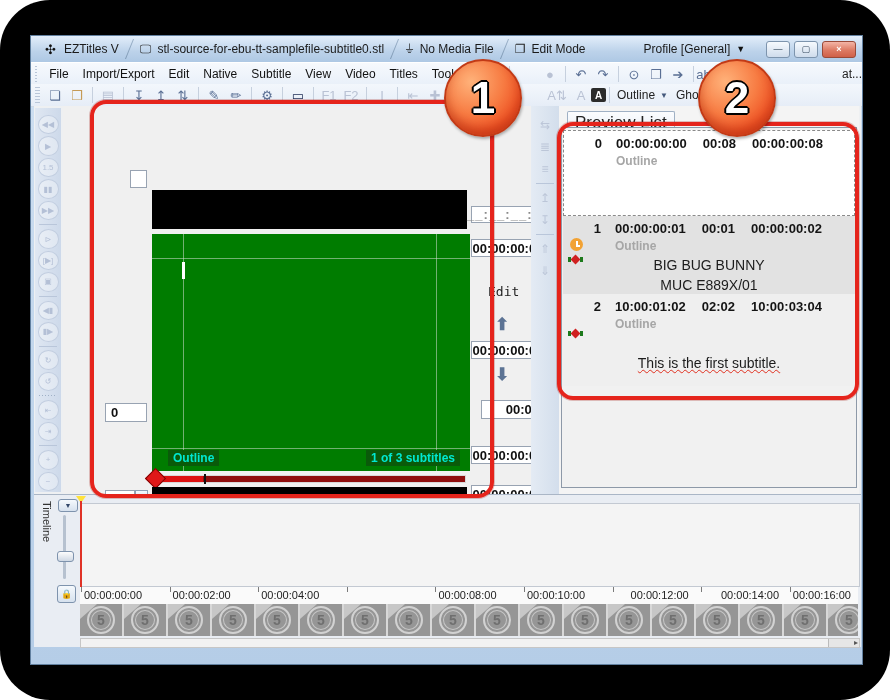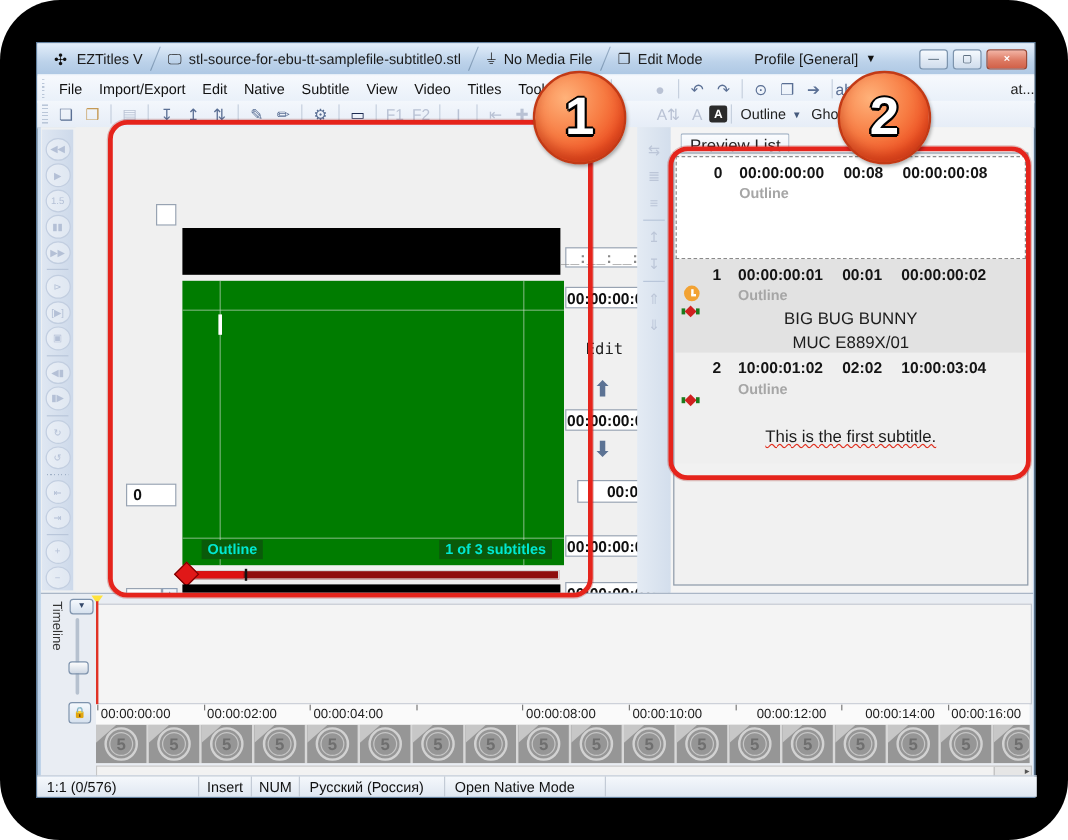--- a/index.html
+++ b/index.html
@@ -63,21 +63,21 @@
   #scrubber{position:absolute;left:89px;top:369px;width:314px;height:8px;background:#8f0d0d;border:1px solid #d8d8d8;box-sizing:border-box;}
   #scrubfill{position:absolute;left:0;top:0;height:100%;width:50px;background:#dd1111;}
   #scrubtick{position:absolute;left:51px;top:-2px;width:2px;height:10px;background:#111;}
   #scrubdiamond{position:absolute;left:85px;top:365px;width:13px;height:13px;background:#e01818;transform:rotate(45deg);
        border:1px solid #7a0000;}
   #subtitlebar{position:absolute;left:89px;top:381px;width:315px;height:42px;background:#000;color:#e9e9e9;
        display:flex;flex-direction:column;align-items:center;justify-content:center;font-size:13px;line-height:19px;}
   .arrowbtn{position:absolute;font-size:17px;color:#5c7394;font-weight:bold;}
   #editlabel{position:absolute;left:425px;top:178px;font-family:"DejaVu Sans Mono",monospace;font-size:13px;color:#222;}
   
-  #previewtab{position:absolute;left:536px;top:75px;padding:1px 7px;font-size:14px;color:#222;
+  #previewtab{position:absolute;left:536px;top:75px;padding:1px 7px;font-size:17px;color:#222;
        background:linear-gradient(#fbfcfe,#e8eef6);border:1px solid #9fb0c4;border-bottom:none;border-radius:2px 2px 0 0;}
   #listbox{position:absolute;left:530px;top:91px;width:296px;height:361px;background:#f1f1f1;border:1px solid #8d99a8;box-sizing:border-box;}
   .prow{position:absolute;left:1px;width:292px;box-sizing:border-box;padding:5px 4px 0 4px;}
   .prow .hdr{display:flex;gap:0;font-size:13px;font-weight:bold;color:#141414;}
   .hdr .num{width:34px;text-align:right;margin-right:14px;}
   .hdr .tc{margin-right:16px;}
   .stylelbl{margin:3px 0 0 48px;font-size:12px;font-weight:bold;color:#a6a6a6;}
   .plines{text-align:center;font-size:14px;color:#1c1c1c;line-height:20px;margin-top:2px;}
   .squiggle{text-decoration:underline;text-decoration-style:wavy;text-decoration-color:#e03020;text-decoration-thickness:1px;}
   .rowicon-clock{position:absolute;left:7px;top:22px;width:13px;height:13px;border-radius:50%;background:#f2a233;}
@@ -139,21 +139,21 @@
       <span class="tab-sep"></span>
       <span class="tb-item">
         <span style="color:#222">⏚</span>
         <span>No Media File</span>
       </span>
       <span class="tab-sep"></span>
       <span class="tb-item">
         <span style="color:#222">❐</span>
         <span>Edit Mode</span>
       </span>
-      <span class="tb-item" style="margin-left:43px">
+      <span class="tb-item" style="margin-left:58px">
         <span>Profile [General]</span>
         <span style="font-size:9px;color:#111">▼</span>
       </span>
       <span style="flex:1"></span>
       <span class="winbtn">—</span>
       <span class="winbtn">▢</span>
       <span class="winbtn close" style="margin-right:6px">×</span>
     </div>
 
     <div id="menurow">
@@ -458,28 +458,20 @@
           <div class="frame">
             <div class="reel">5</div>
           </div>
         </div>
       <div id="tl-scroll">
         <div class="thumb"></div>
         <div class="arr">▸</div>
       </div>
     </div>
 
-    <div id="statusbar">
-        <div class="scell" style="width: 135px; justify-content: flex-start;">1:1 (0/576)</div>
-        <div class="scell" style="width: 44px; justify-content: center;">Insert</div>
-        <div class="scell" style="width: 40px; justify-content: center;">NUM</div>
-        <div class="scell" style="width: 121px; justify-content: flex-start;">Русский (Россия)</div>
-        <div class="scell" style="width: 134px; justify-content: flex-start;">Open Native Mode</div>
-        <div class="scell" style="flex: 1 1 0%; border-right: none; justify-content: flex-start;"></div>
-      </div>
   </div>
 
   <div class="callout-rect" style="left:90px;top:100px;width:396px;height:390px"></div>
   <div class="callout-rect" style="left:557px;top:122px;width:294px;height:270px"></div>
   <div class="callout-circle" style="left:444px;top:59px">
     <span>1</span>
   </div>
   <div class="callout-circle" style="left:698px;top:59px">
     <span>2</span>
   </div>

